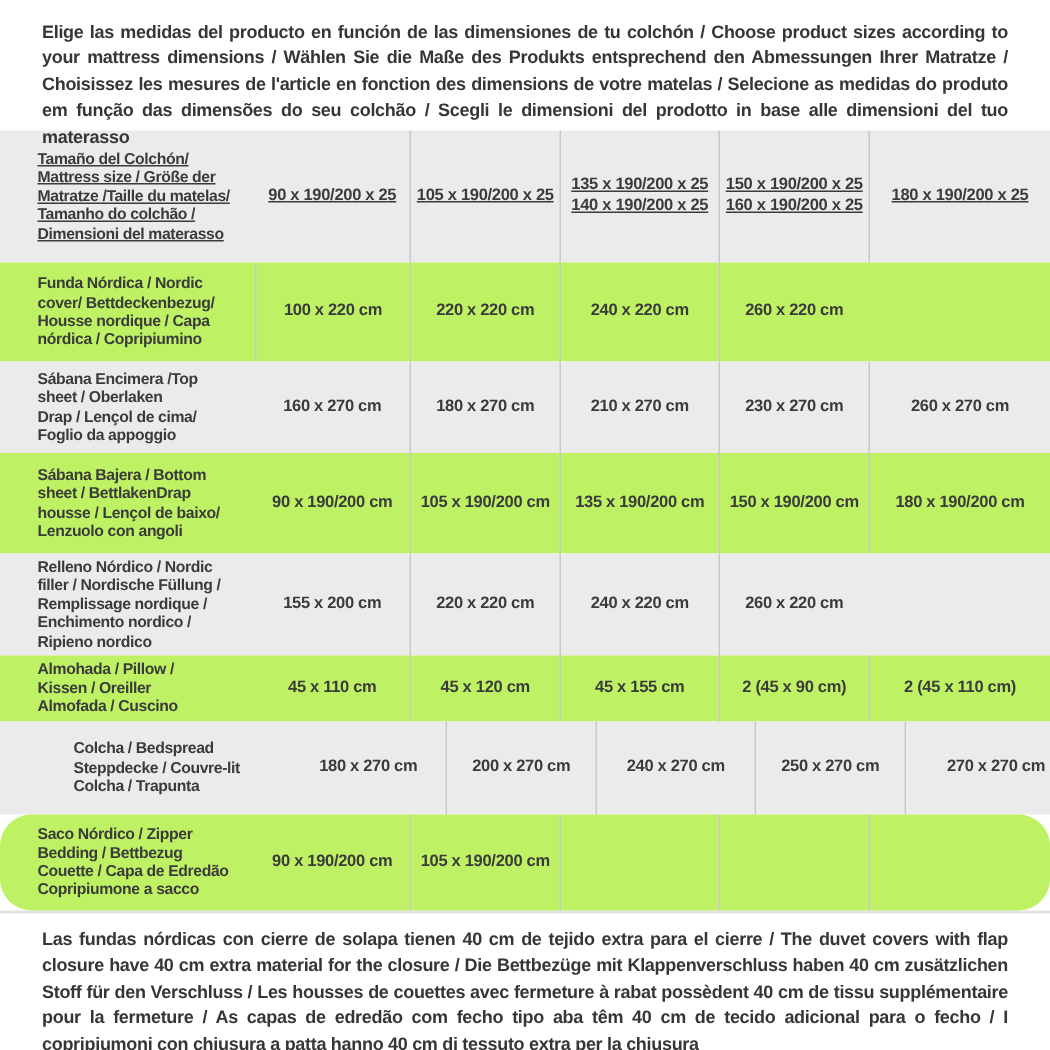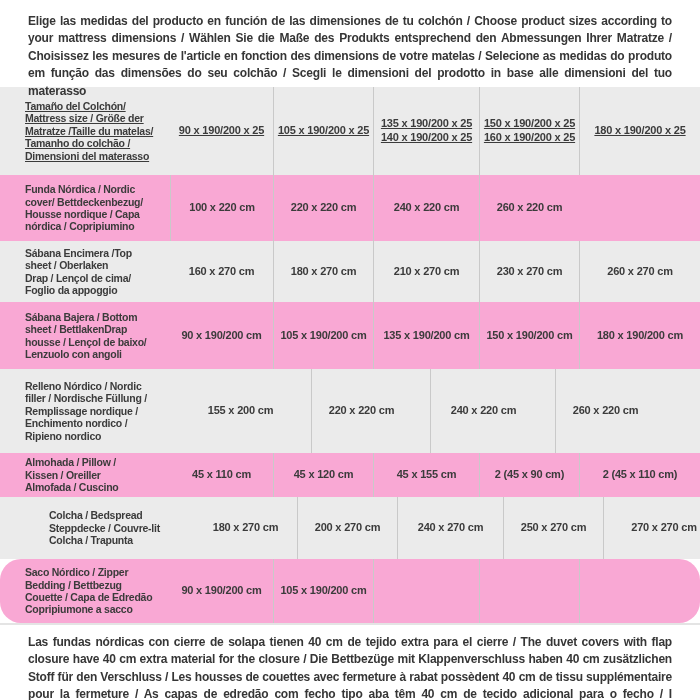--- a/index.html
+++ b/index.html
@@ -31,28 +31,28 @@
   .footnote {
     margin: 9px 28px 0 28px;
   }
   .size-table {
     width: 700px;
     border-bottom: 2px solid #e4e4e4;
   }
   .t-row {
     display: grid;
     grid-template-columns: 170px 103px 100px 106px 100px 121px;
-    background: #f9a8d4;
+    background: #bef264;
   }
   .t-row.stripe { background: #ebebeb; }
   .t-row.r1 { height: 88px; text-decoration: underline; }
   .t-row.r2 { height: 66px; }
   .t-row.r3 { height: 61px; }
   .t-row.r4 { height: 67px; }
-  .t-row.r5 { height: 84px; gap: 19px; }
+  .t-row.r5 { height: 68px; }
   .t-row.r6 { height: 44px; }
   .t-row.r7 { height: 62px; padding-left: 24px; }
   .t-row.r8 { height: 64px; border-radius: 21px; }
   .cell {
     display: flex;
     align-items: center;
     justify-content: center;
     white-space: pre-line;
     font-weight: bold;
     font-size: 11px;

